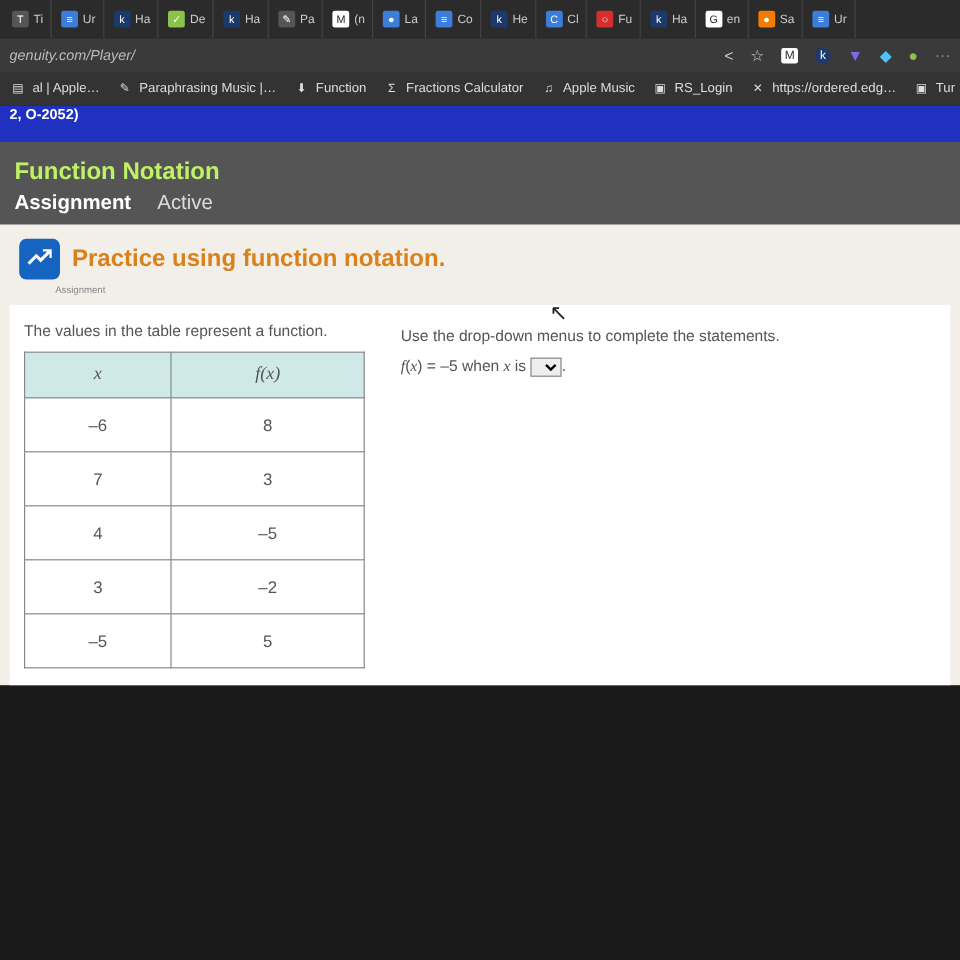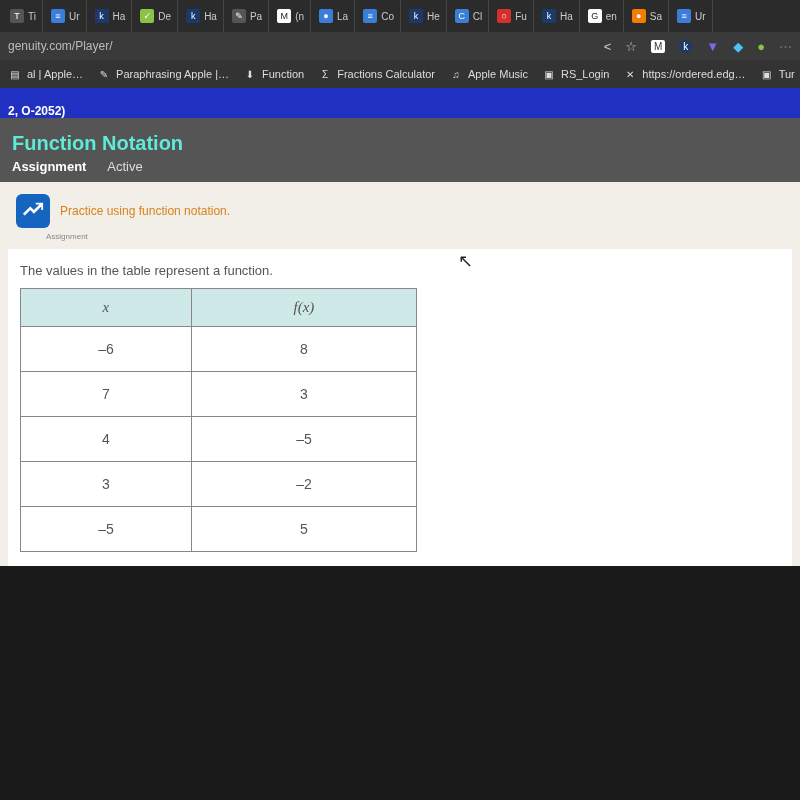--- a/index.html
+++ b/index.html
@@ -3,44 +3,44 @@
 <meta charset="utf-8">
 <style>
 * { margin: 0; padding: 0; box-sizing: border-box; font-family: Arial, sans-serif; }
 body { background: #1a1a1a; width: 800px; height: 800px; overflow: hidden; }
 
 .tab-strip { background: #2b2b2b; height: 32px; display: flex; align-items: center; padding: 0 4px; gap: 2px; overflow: hidden; }
 .tab { display: flex; align-items: center; gap: 4px; padding: 0 6px; color: #ccc; font-size: 10px; white-space: nowrap; border-right: 1px solid #444; height: 100%; cursor: pointer; }
 .tab .ico { width: 14px; height: 14px; display: flex; align-items: center; justify-content: center; font-size: 9px; border-radius: 2px; }
 
 .addr-row { background: #3a3a3a; height: 28px; display: flex; align-items: center; padding: 0 8px; color: #bbb; font-size: 12px; }
-.addr-text { flex: 1; }
+.addr-text { flex: 1; font-style: italic; }
 .addr-icons { display: flex; gap: 14px; align-items: center; }
 .addr-icons span { color: #ccc; font-size: 13px; cursor: pointer; }
 
 .bookmark-row { background: #333; height: 28px; display: flex; align-items: center; padding: 0 8px; gap: 14px; color: #ddd; font-size: 11px; overflow: hidden; }
 .bookmark { display: flex; align-items: center; gap: 5px; cursor: pointer; white-space: nowrap; }
 .bm-ico { width: 14px; height: 14px; display: flex; align-items: center; justify-content: center; font-size: 10px; }
 
-.blue-bar { background: #2030c0; height: 30px; color: #fff; display: flex; align-items: flex-end; padding: 0 8px; font-size: 12px; font-weight: bold; }
+.blue-bar { background: #2030c0; height: 30px; color: #fff; display: flex; align-items: flex-start; padding: 0 8px; font-size: 12px; font-weight: bold; }
 
 .content-hdr { background: #555; padding: 14px 12px 8px; }
-.content-title { color: #5eead4; font-size: 20px; font-weight: bold; }
-.content-sub { color: #ddd; font-size: 13px; margin-top: 4px; }
+.content-title { color: #bef264; font-size: 20px; font-weight: bold; }
+.content-sub { color: #ddd; font-size: 17px; margin-top: 4px; }
 .content-sub b { color: #fff; margin-right: 18px; }
 
 .lesson { background: #f2eee8; margin: 0; padding: 0; }
 .lesson-hdr { display: flex; align-items: center; gap: 10px; padding: 12px 16px 6px; }
 .lesson-ico { width: 34px; height: 34px; background: #1565c0; border-radius: 6px; display: flex; align-items: center; justify-content: center; }
 .lesson-ico svg { width: 22px; height: 22px; }
-.lesson-title { color: #d9821b; font-size: 12px; font-weight: normal; }
+.lesson-title { color: #d9821b; font-size: 20px; font-weight: bold; }
 .lesson-tag { color: #888; font-size: 8px; margin-top: -2px; margin-left: 46px; margin-bottom: 8px; }
 
 .lesson-body { background: #fff; margin: 0 8px 8px; padding: 14px 12px; display: flex; gap: 30px; color: #555; font-size: 13px; }
-.col-left { width: 397px; }
+.col-left { width: 284px; }
 .intro { margin-bottom: 10px; }
 
 table.fn { border-collapse: collapse; width: 100%; }
 table.fn th { background: #cfe8e8; border: 1px solid #888; padding: 10px 0; font-weight: normal; font-style: italic; font-family: 'Times New Roman', serif; font-size: 15px; text-align: center; }
 table.fn td { border: 1px solid #888; padding: 14px 0; text-align: center; background: #fff; font-size: 14px; }
 
 .col-right { flex: 1; line-height: 1.8; }
 .stmt { margin-bottom: 2px; }
 select.mini { font-size: 11px; border: 1px solid #888; background: #eee; padding: 0 2px; height: 16px; vertical-align: middle; }
 .ital { font-style: italic; font-family: 'Times New Roman', serif; }
@@ -139,21 +139,21 @@
   </div>
 </div>
 
 <div class="bookmark-row">
     <div class="bookmark">
       <span class="bm-ico">▤</span>
       <span>al | Apple…</span>
     </div>
     <div class="bookmark">
       <span class="bm-ico">✎</span>
-      <span>Paraphrasing Apple |…</span>
+      <span>Paraphrasing Music |…</span>
     </div>
     <div class="bookmark">
       <span class="bm-ico">⬇</span>
       <span>Function</span>
     </div>
     <div class="bookmark">
       <span class="bm-ico">Σ</span>
       <span>Fractions Calculator</span>
     </div>
     <div class="bookmark">
@@ -226,17 +226,22 @@
             </tr>
             <tr>
               <td>–5</td>
               <td>5</td>
             </tr>
           </tbody>
       </table>
     </div>
 
     <div class="col-right">
+      <div class="stmt">Use the drop-down menus to complete the statements.</div>
+      <div class="stmt">
+        <span class="ital">f</span>(<span class="ital">x</span>) = –5 when <span class="ital">x</span> is
+        <select class="mini"><option></option></select><span>.</span>
+      </div>
     </div>
   </div>
 </div>
 
 <div class="cursor">↖</div>
 
 </body></html>

